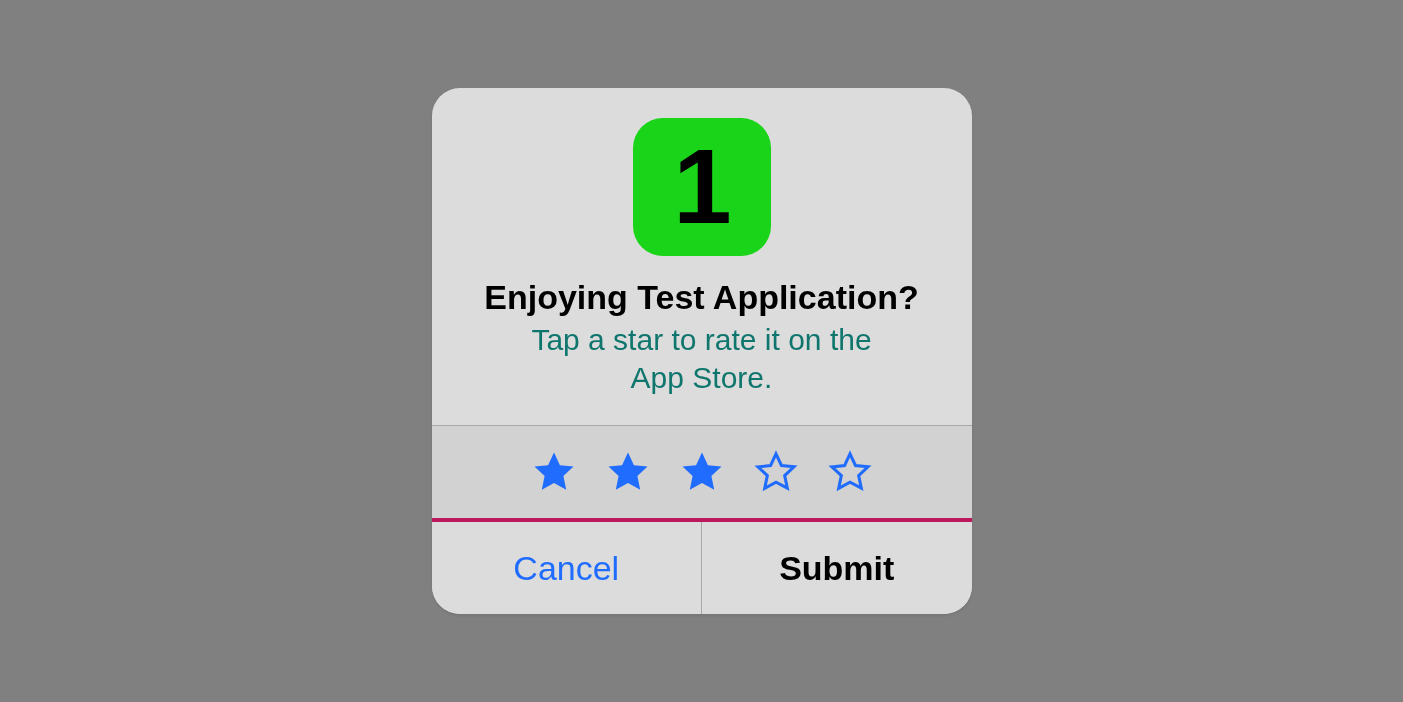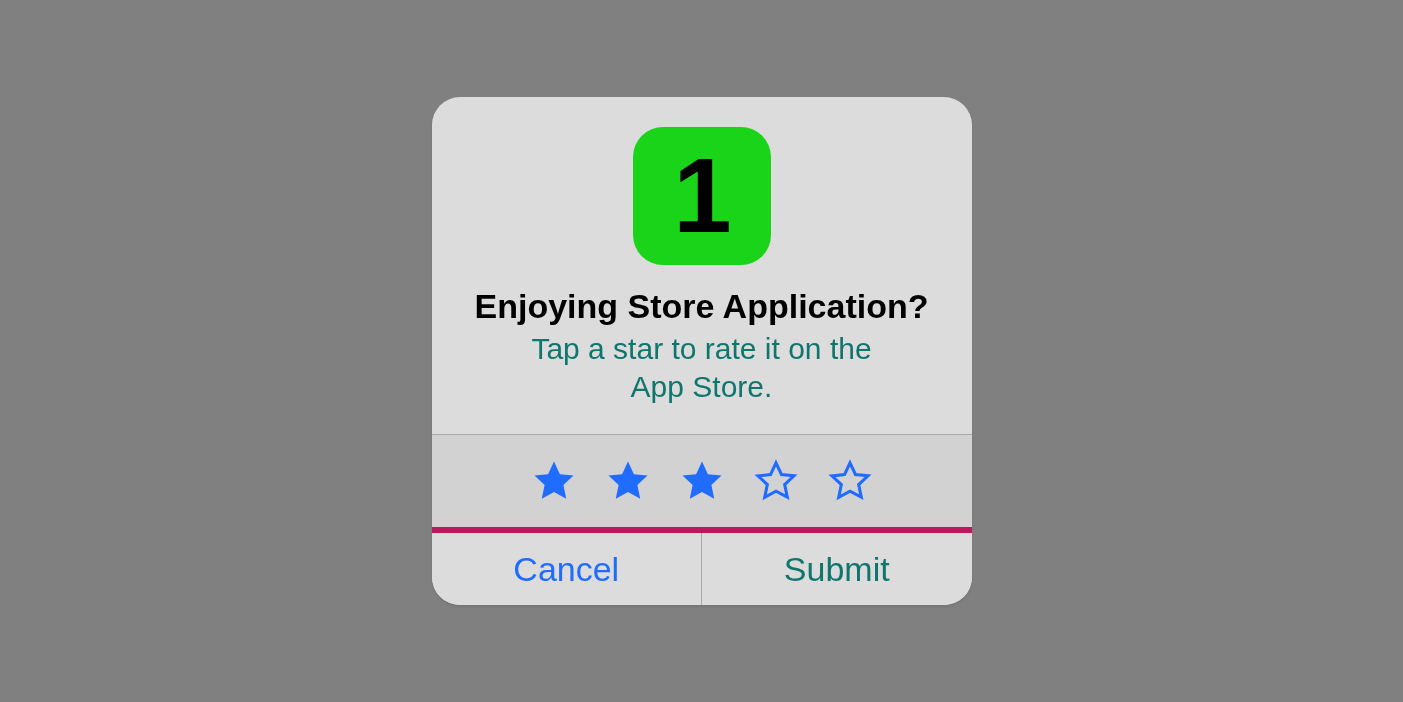--- a/index.html
+++ b/index.html
@@ -79,52 +79,52 @@
       display: flex;
       align-items: center;
       justify-content: center;
       cursor: pointer;
     }
     .star svg {
       width: 46px;
       height: 46px;
     }
     .buttons-row {
-      border-top: 6px solid #be185d;
+      border-top: 4px solid #be185d;
       display: flex;
-      height: 78px;
+      height: 96px;
     }
     .btn {
       flex: 1;
       display: flex;
       align-items: center;
       justify-content: center;
       font-size: 34px;
       font-weight: 400;
       cursor: pointer;
       background: #dddcdc;
     }
     .btn.cancel {
       color: #1f6cff;
       border-right: 1px solid #a9a9a9;
     }
     .btn.submit {
-      color: #0f766e;
-      font-weight: 400;
+      color: #000000;
+      font-weight: 700;
     }
   </style>
 </head>
 <body>
 
 <div class="dialog">
   <div class="dialog-top">
     <div class="app-icon">
       <span class="app-icon-text">1</span>
     </div>
-    <div class="title">Enjoying Store Application?</div>
+    <div class="title">Enjoying Test Application?</div>
     <div class="subtitle">Tap a star to rate it on the App&nbsp;Store.</div>
   </div>
   <div class="stars-row">
     <span class="star">
       <svg viewBox="0 0 24 24">
           <path fill="#1f6cff" d="M12 1.8l3.09 6.63 7.09.72-5.28 4.94 1.48 7.13L12 17.77l-6.38 3.45 1.48-7.13L1.82 9.15l7.09-.72L12 1.8z"></path>
         </svg>
     </span>
     <span class="star">
       <svg viewBox="0 0 24 24">

